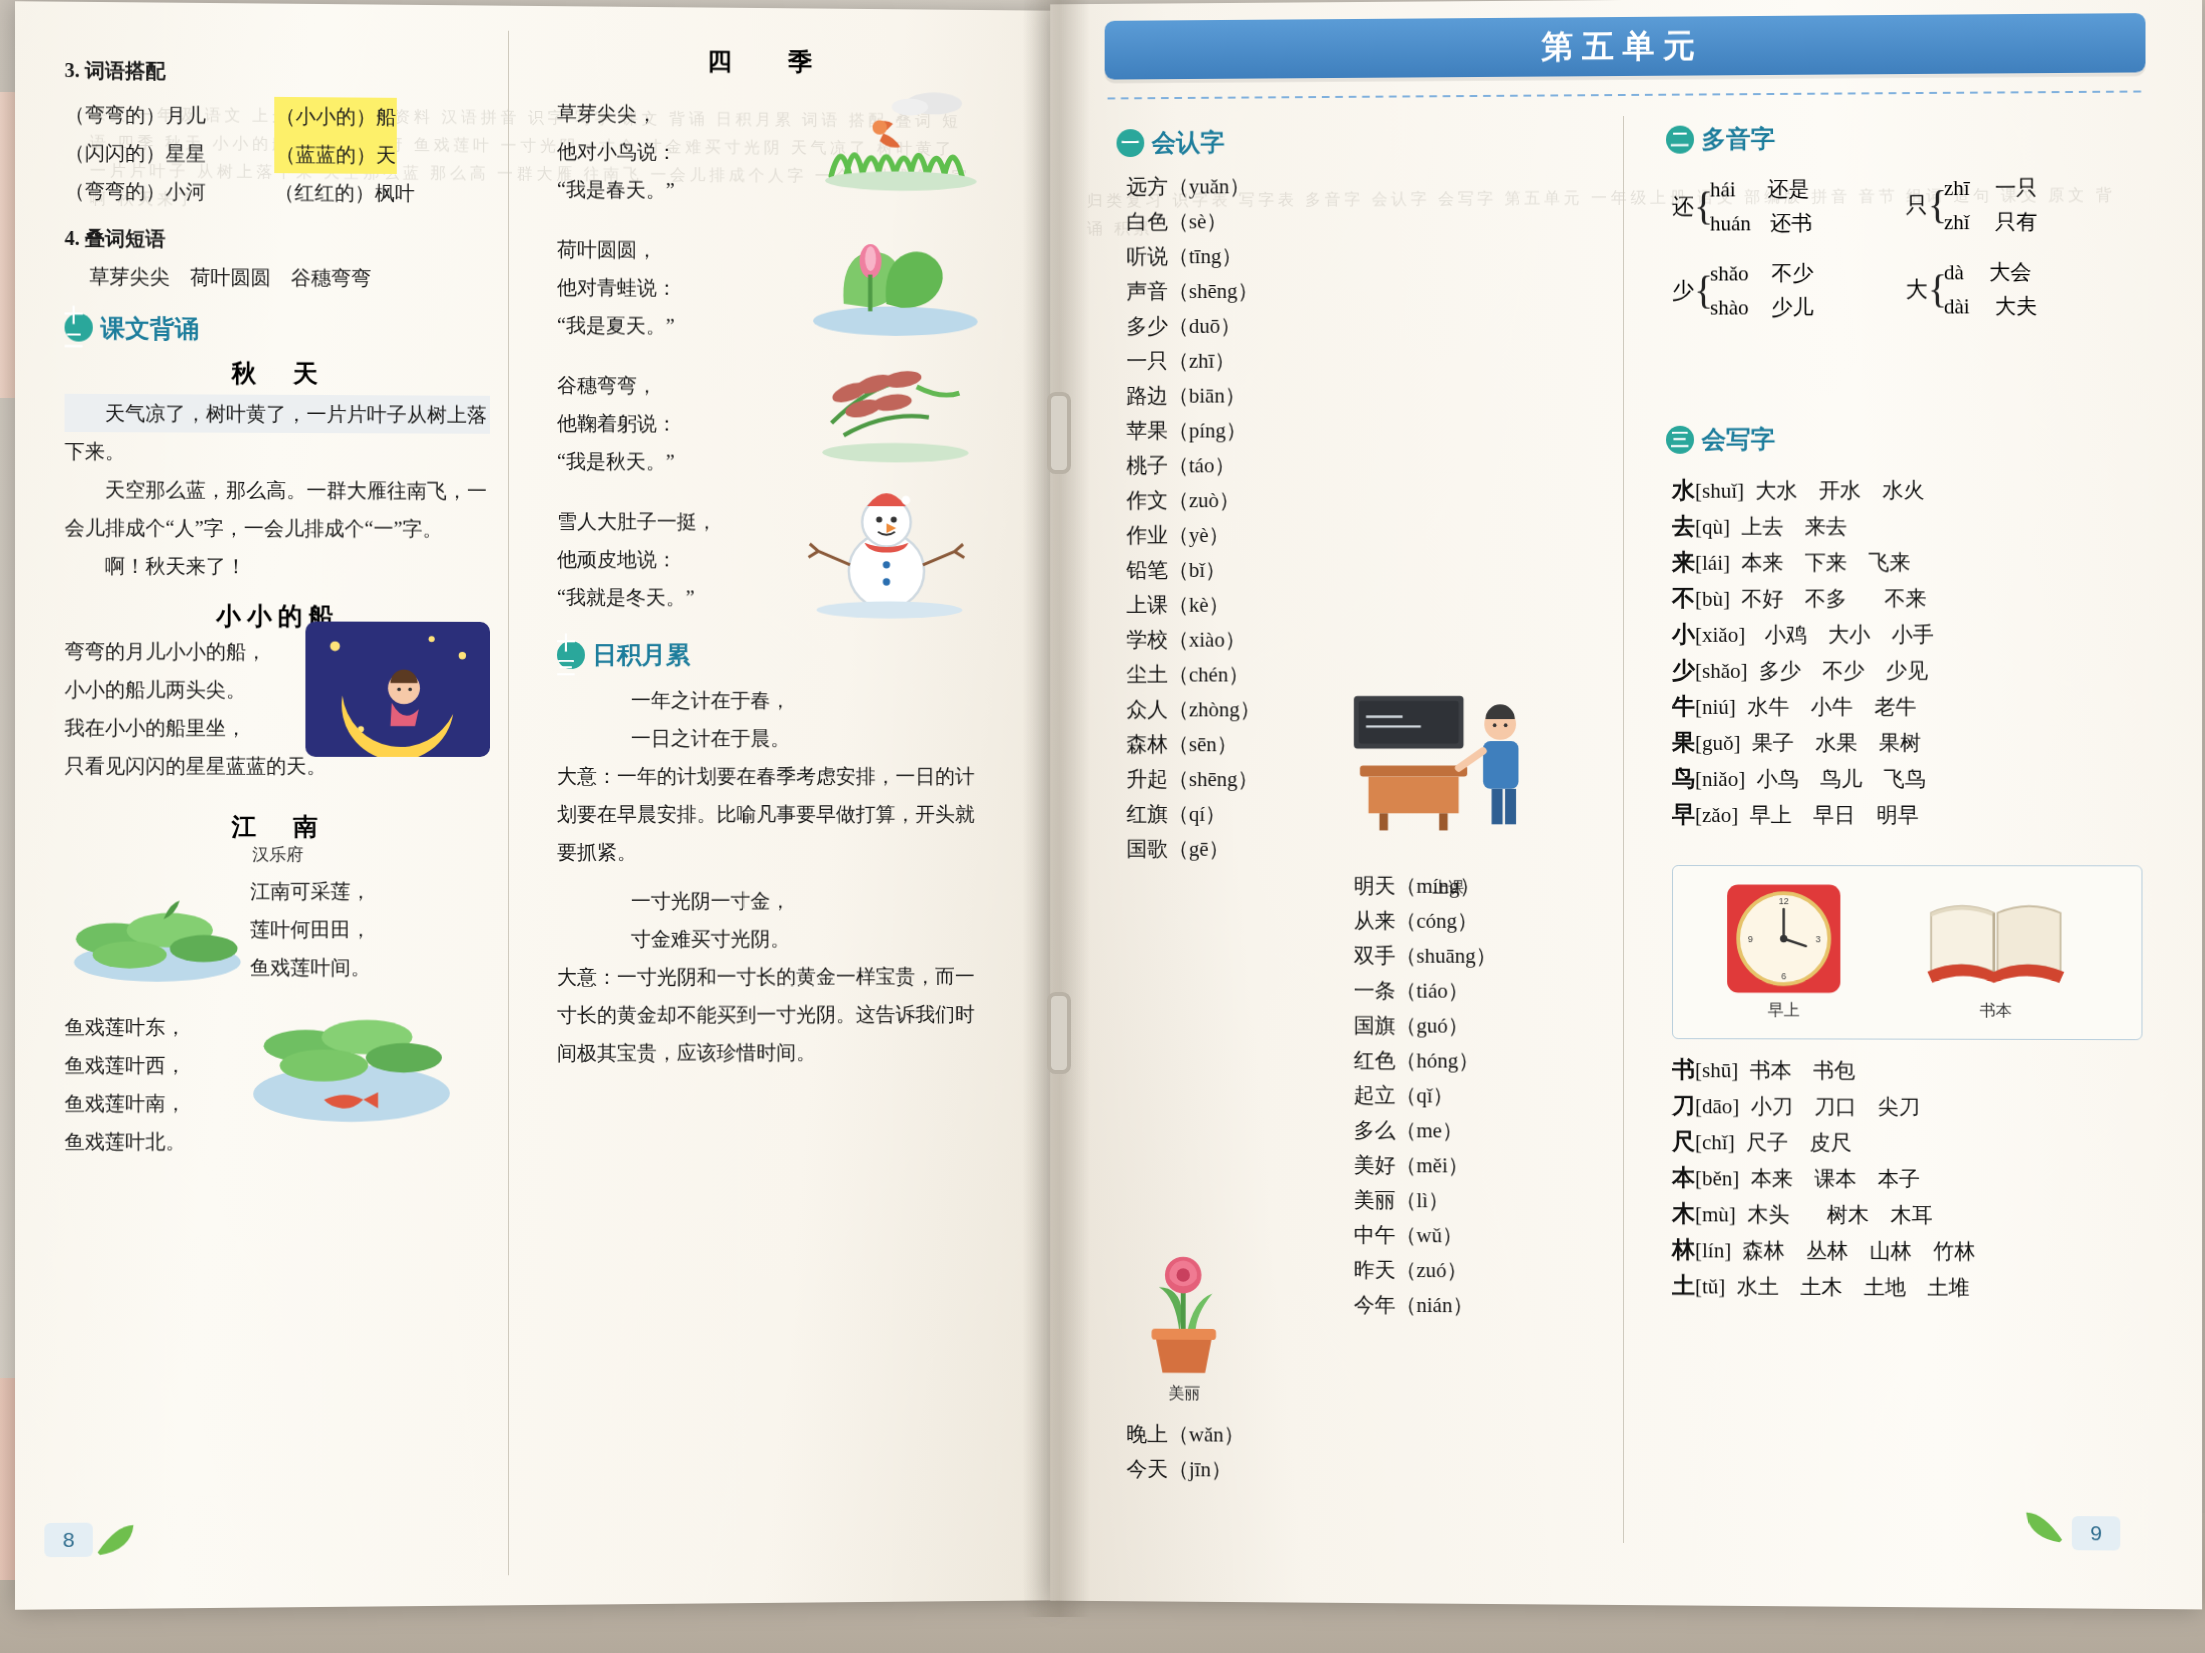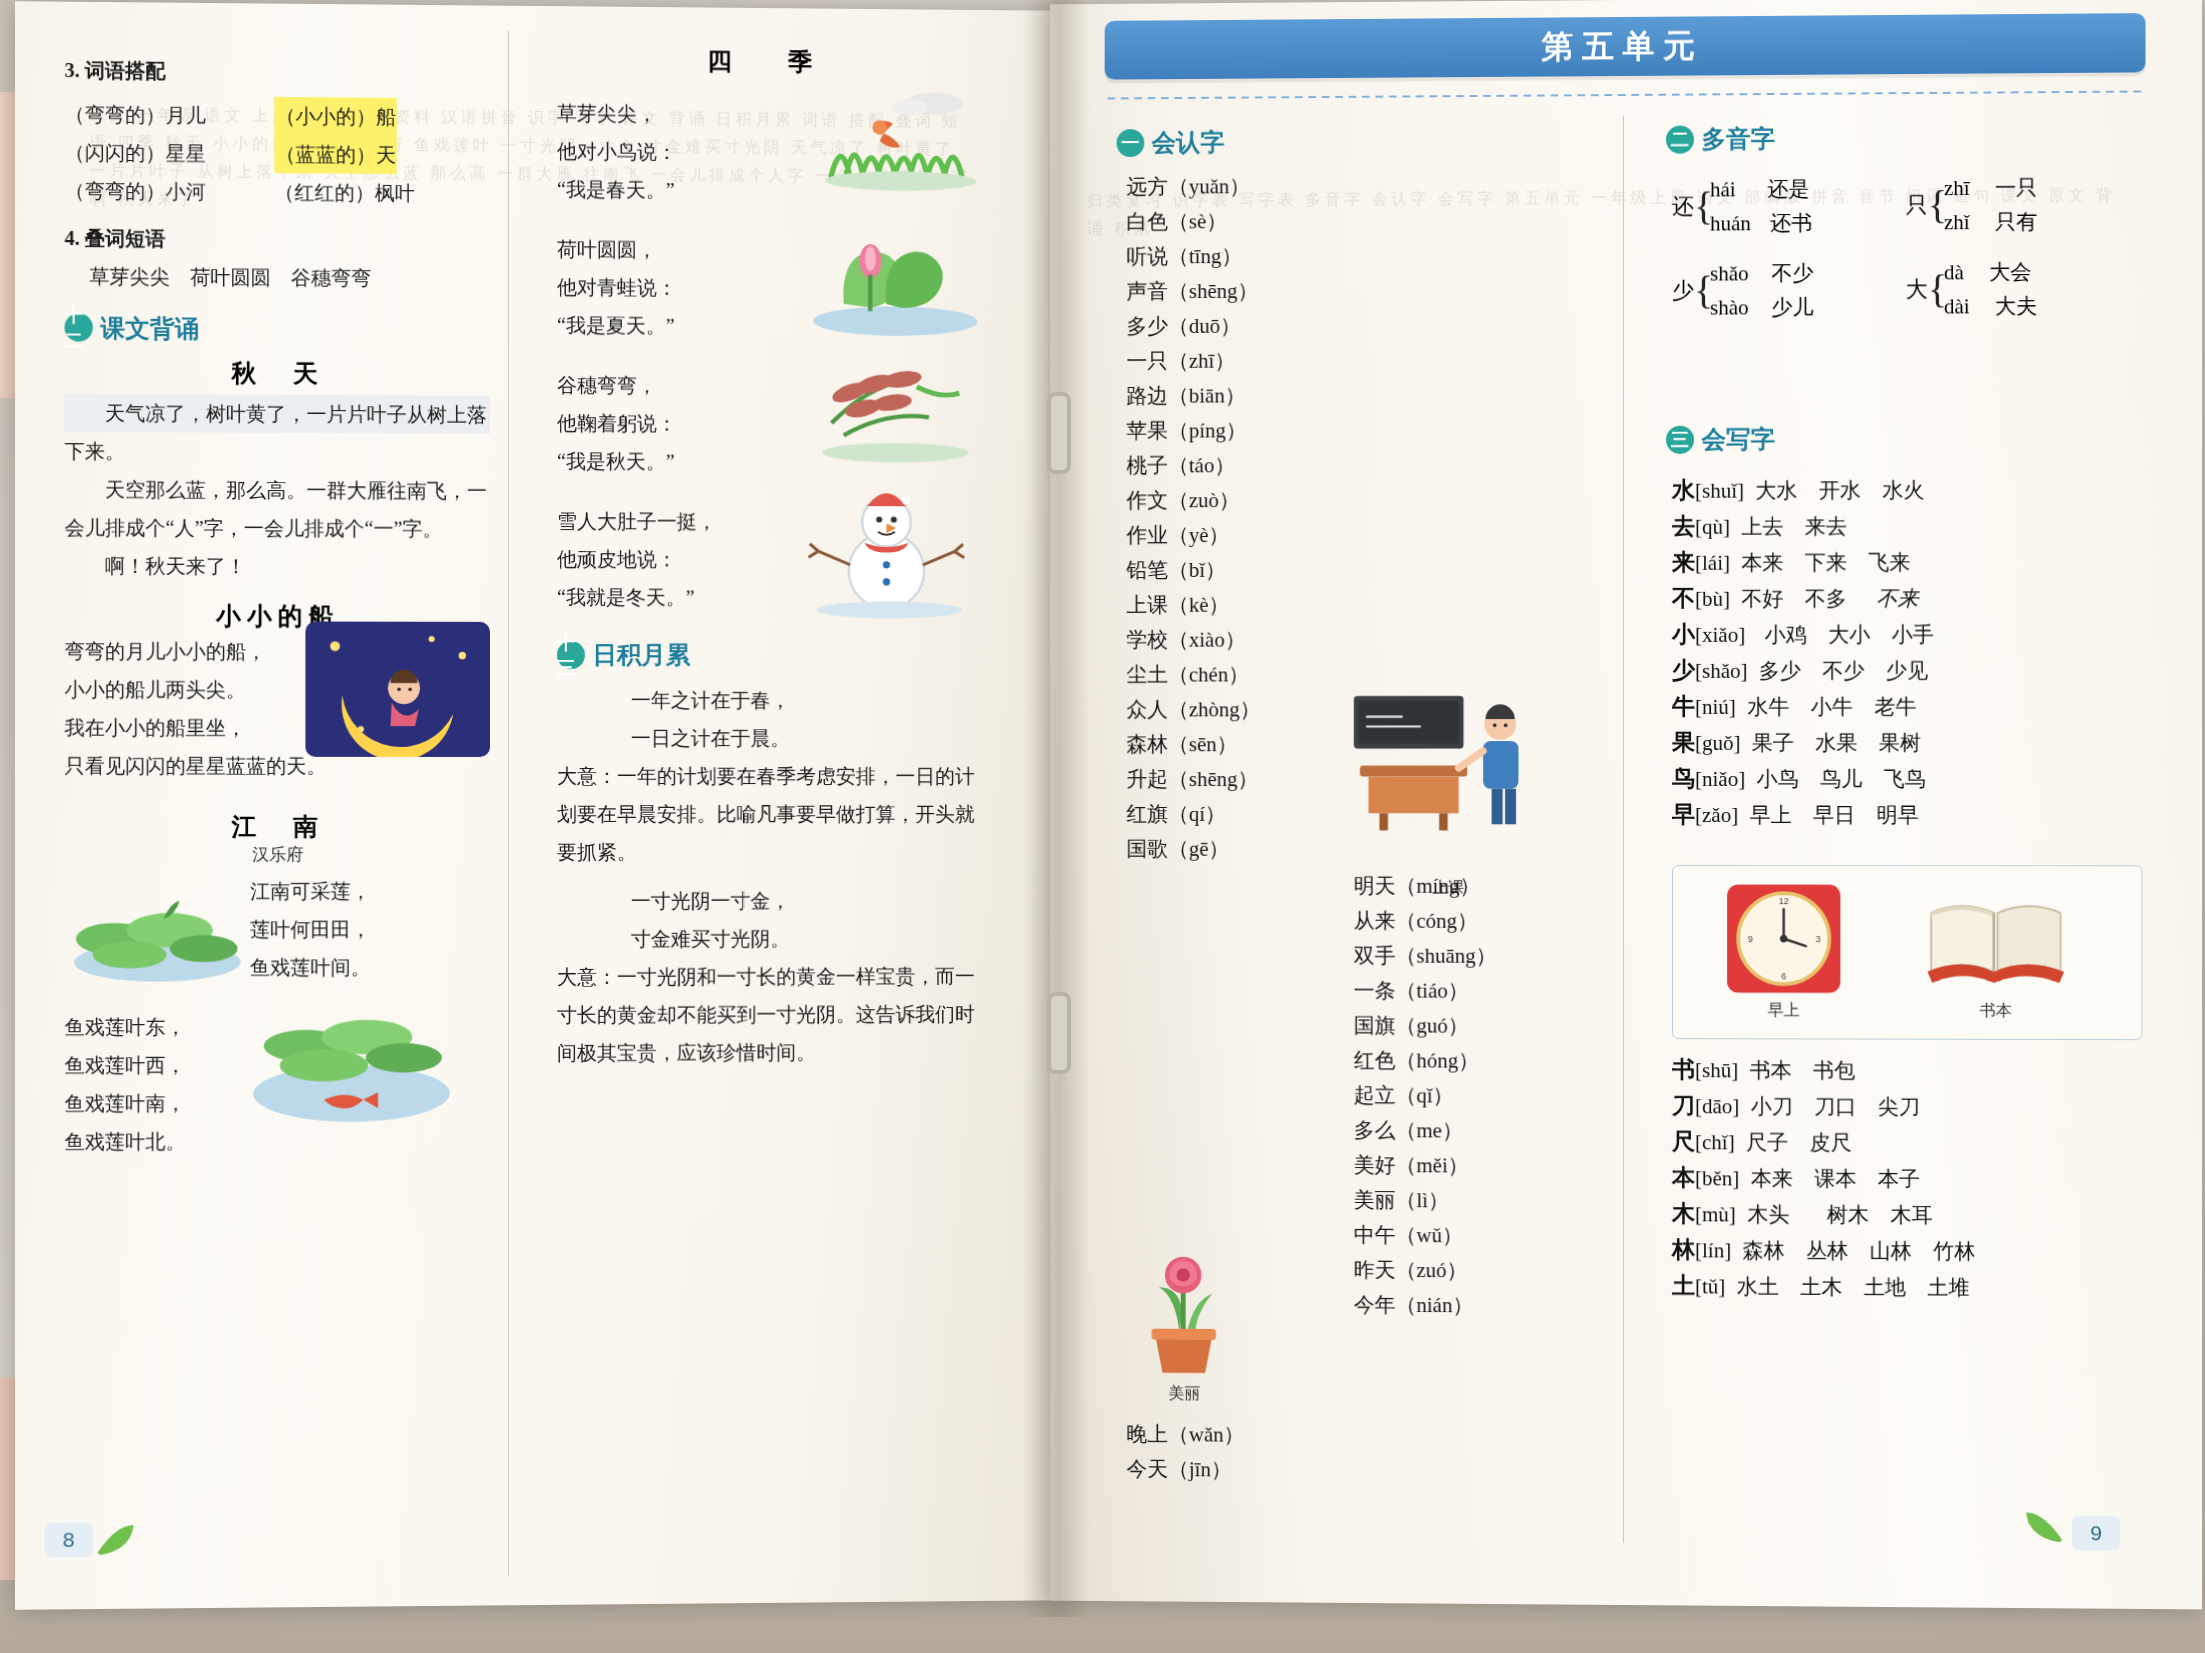--- a/index.html
+++ b/index.html
@@ -497,21 +497,21 @@
         <div>
           <span style="font-size:23px;font-weight:bold;">来</span><span>[</span><span class="pinyin">lái</span><span>]</span>
           <span style="margin-left:6.1px;">本来</span>
           <span style="margin-left:16px;">下来</span>
           <span style="margin-left:16px;">飞来</span>
         </div>
         <div>
           <span style="font-size:23px;font-weight:bold;">不</span><span>[</span><span class="pinyin">bù</span><span>]</span>
           <span style="margin-left:6.1px;">不好</span>
           <span style="margin-left:16px;">不多</span>
-          <span style="margin-left:24px;font-style:italic;">不来</span>
+          <span style="margin-left:32px;">不来</span>
         </div>
         <div>
           <span style="font-size:23px;font-weight:bold;">小</span><span>[</span><span class="pinyin">xiǎo</span><span>]</span>
           <span style="margin-left:14px;">小鸡</span>
           <span style="margin-left:16px;">大小</span>
           <span style="margin-left:16px;">小手</span>
         </div>
         <div>
           <span style="font-size:23px;font-weight:bold;">少</span><span>[</span><span class="pinyin">shǎo</span><span>]</span>
           <span style="margin-left:6.1px;">多少</span>

